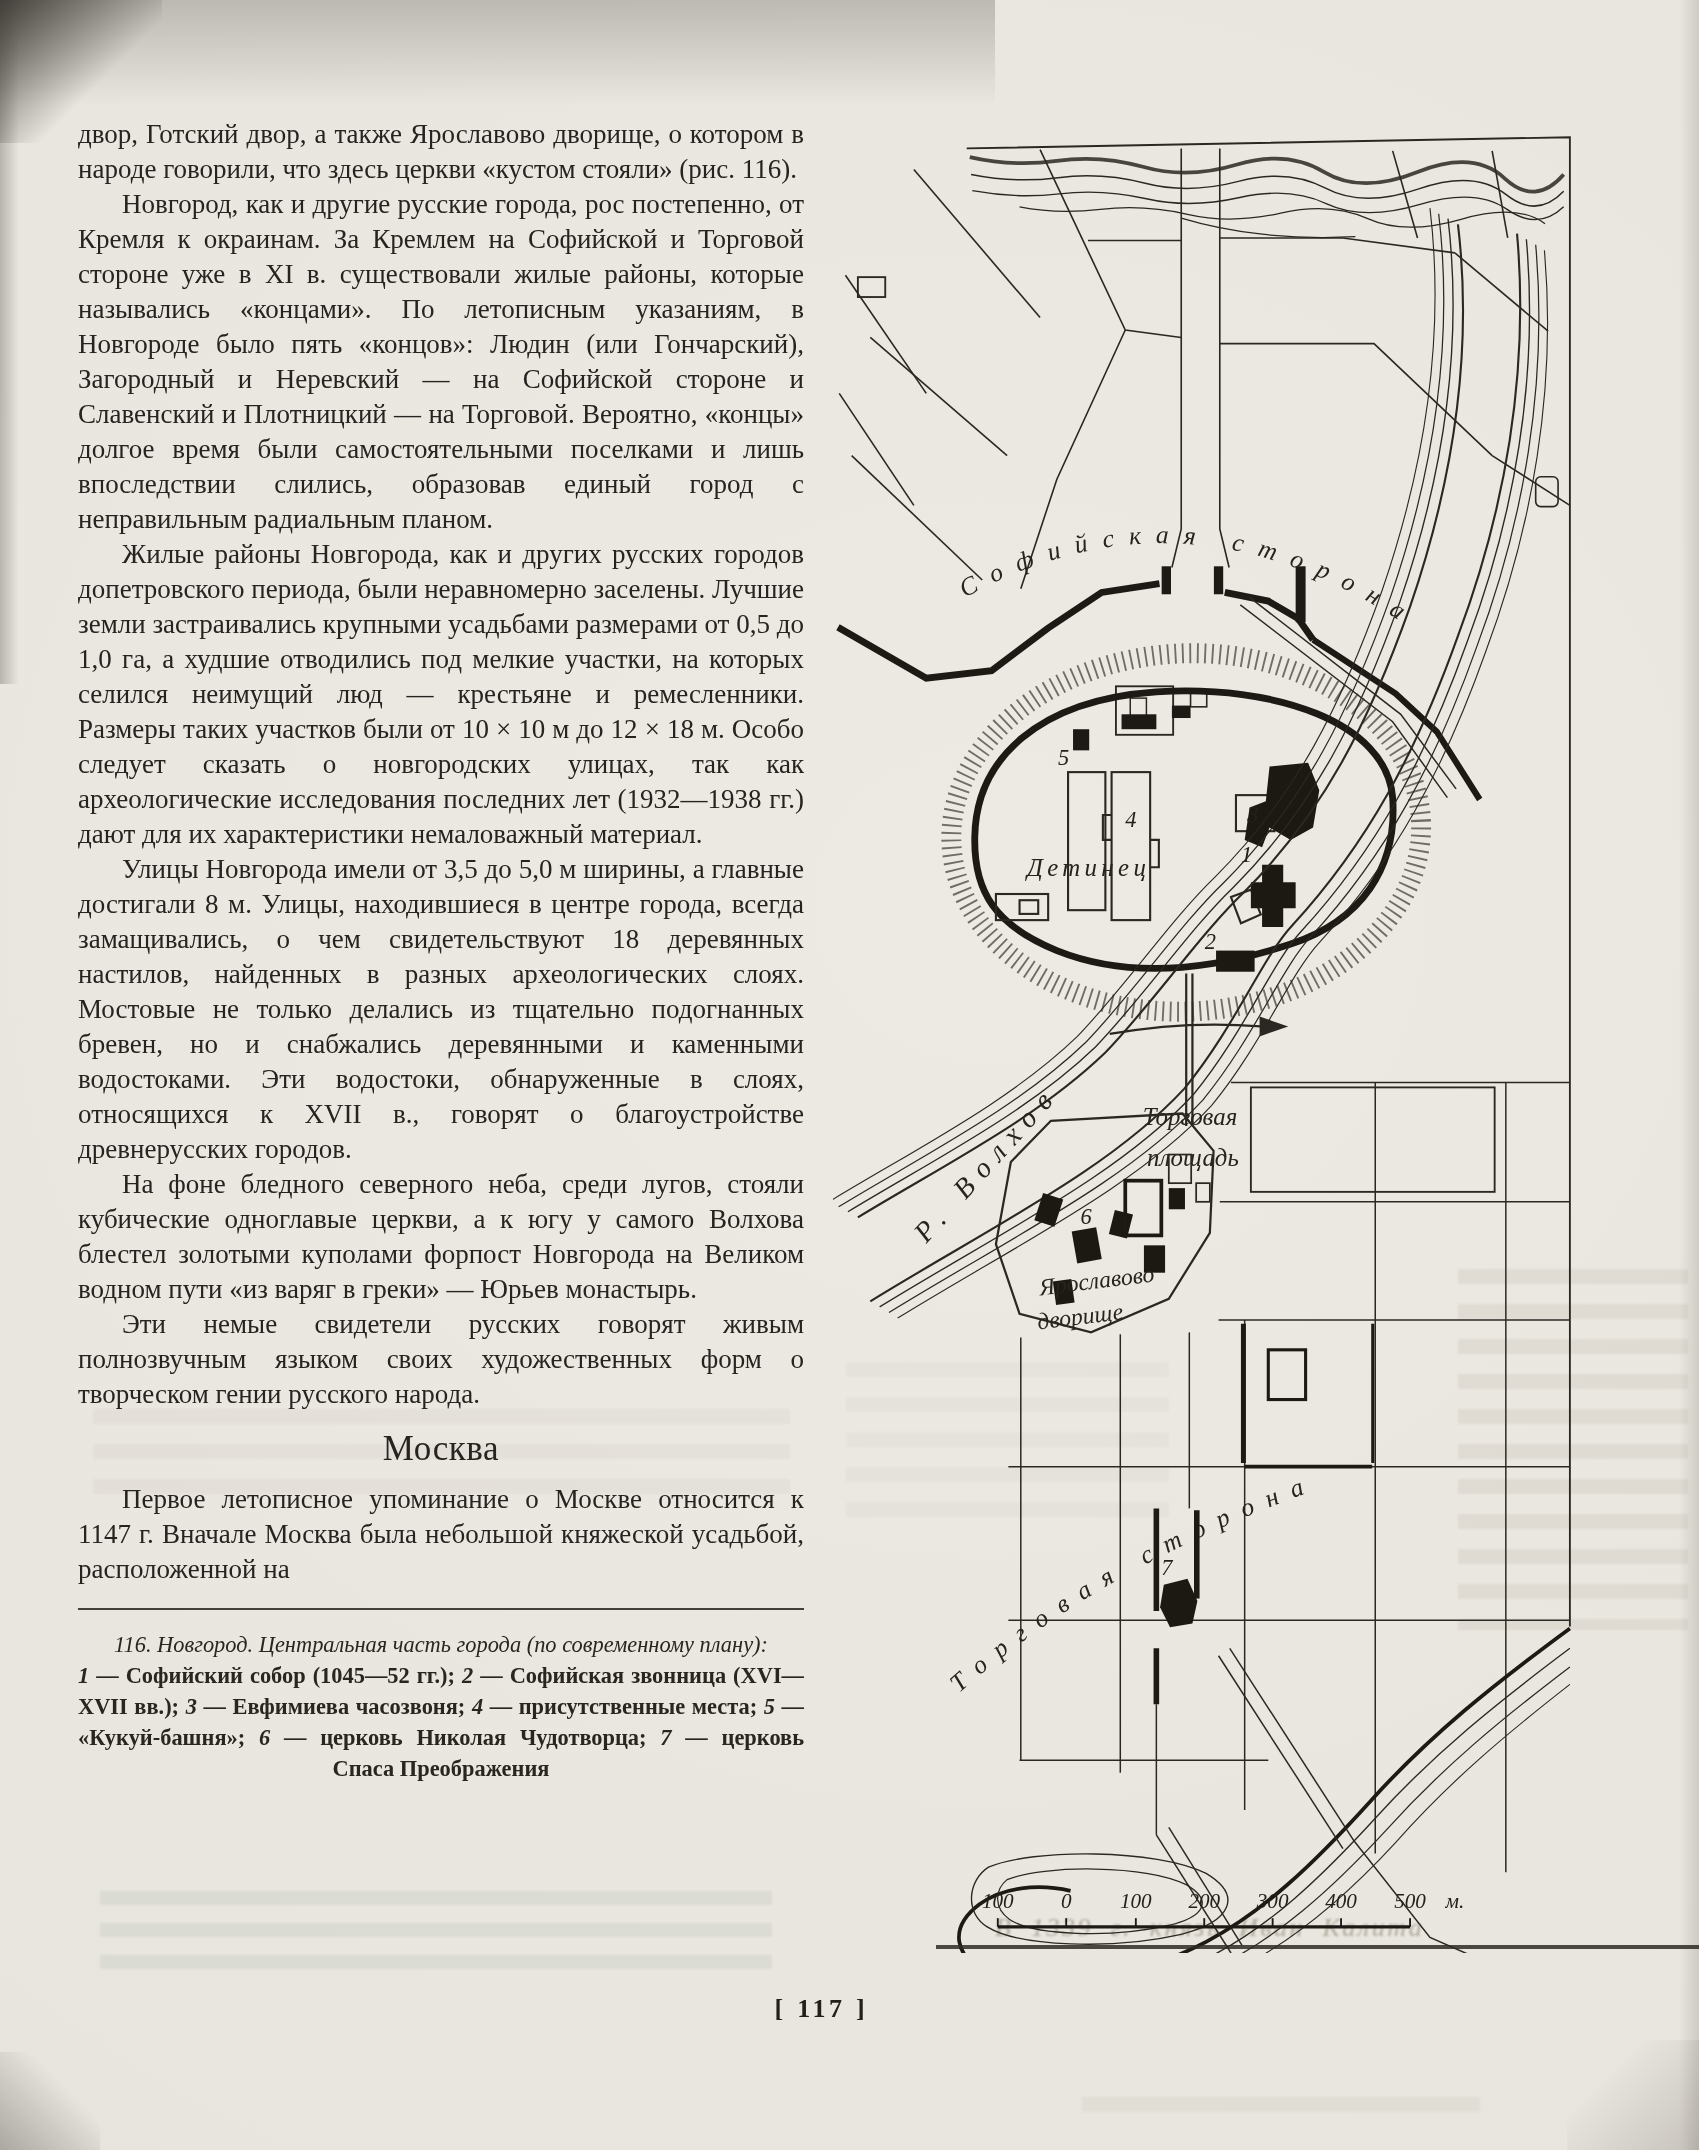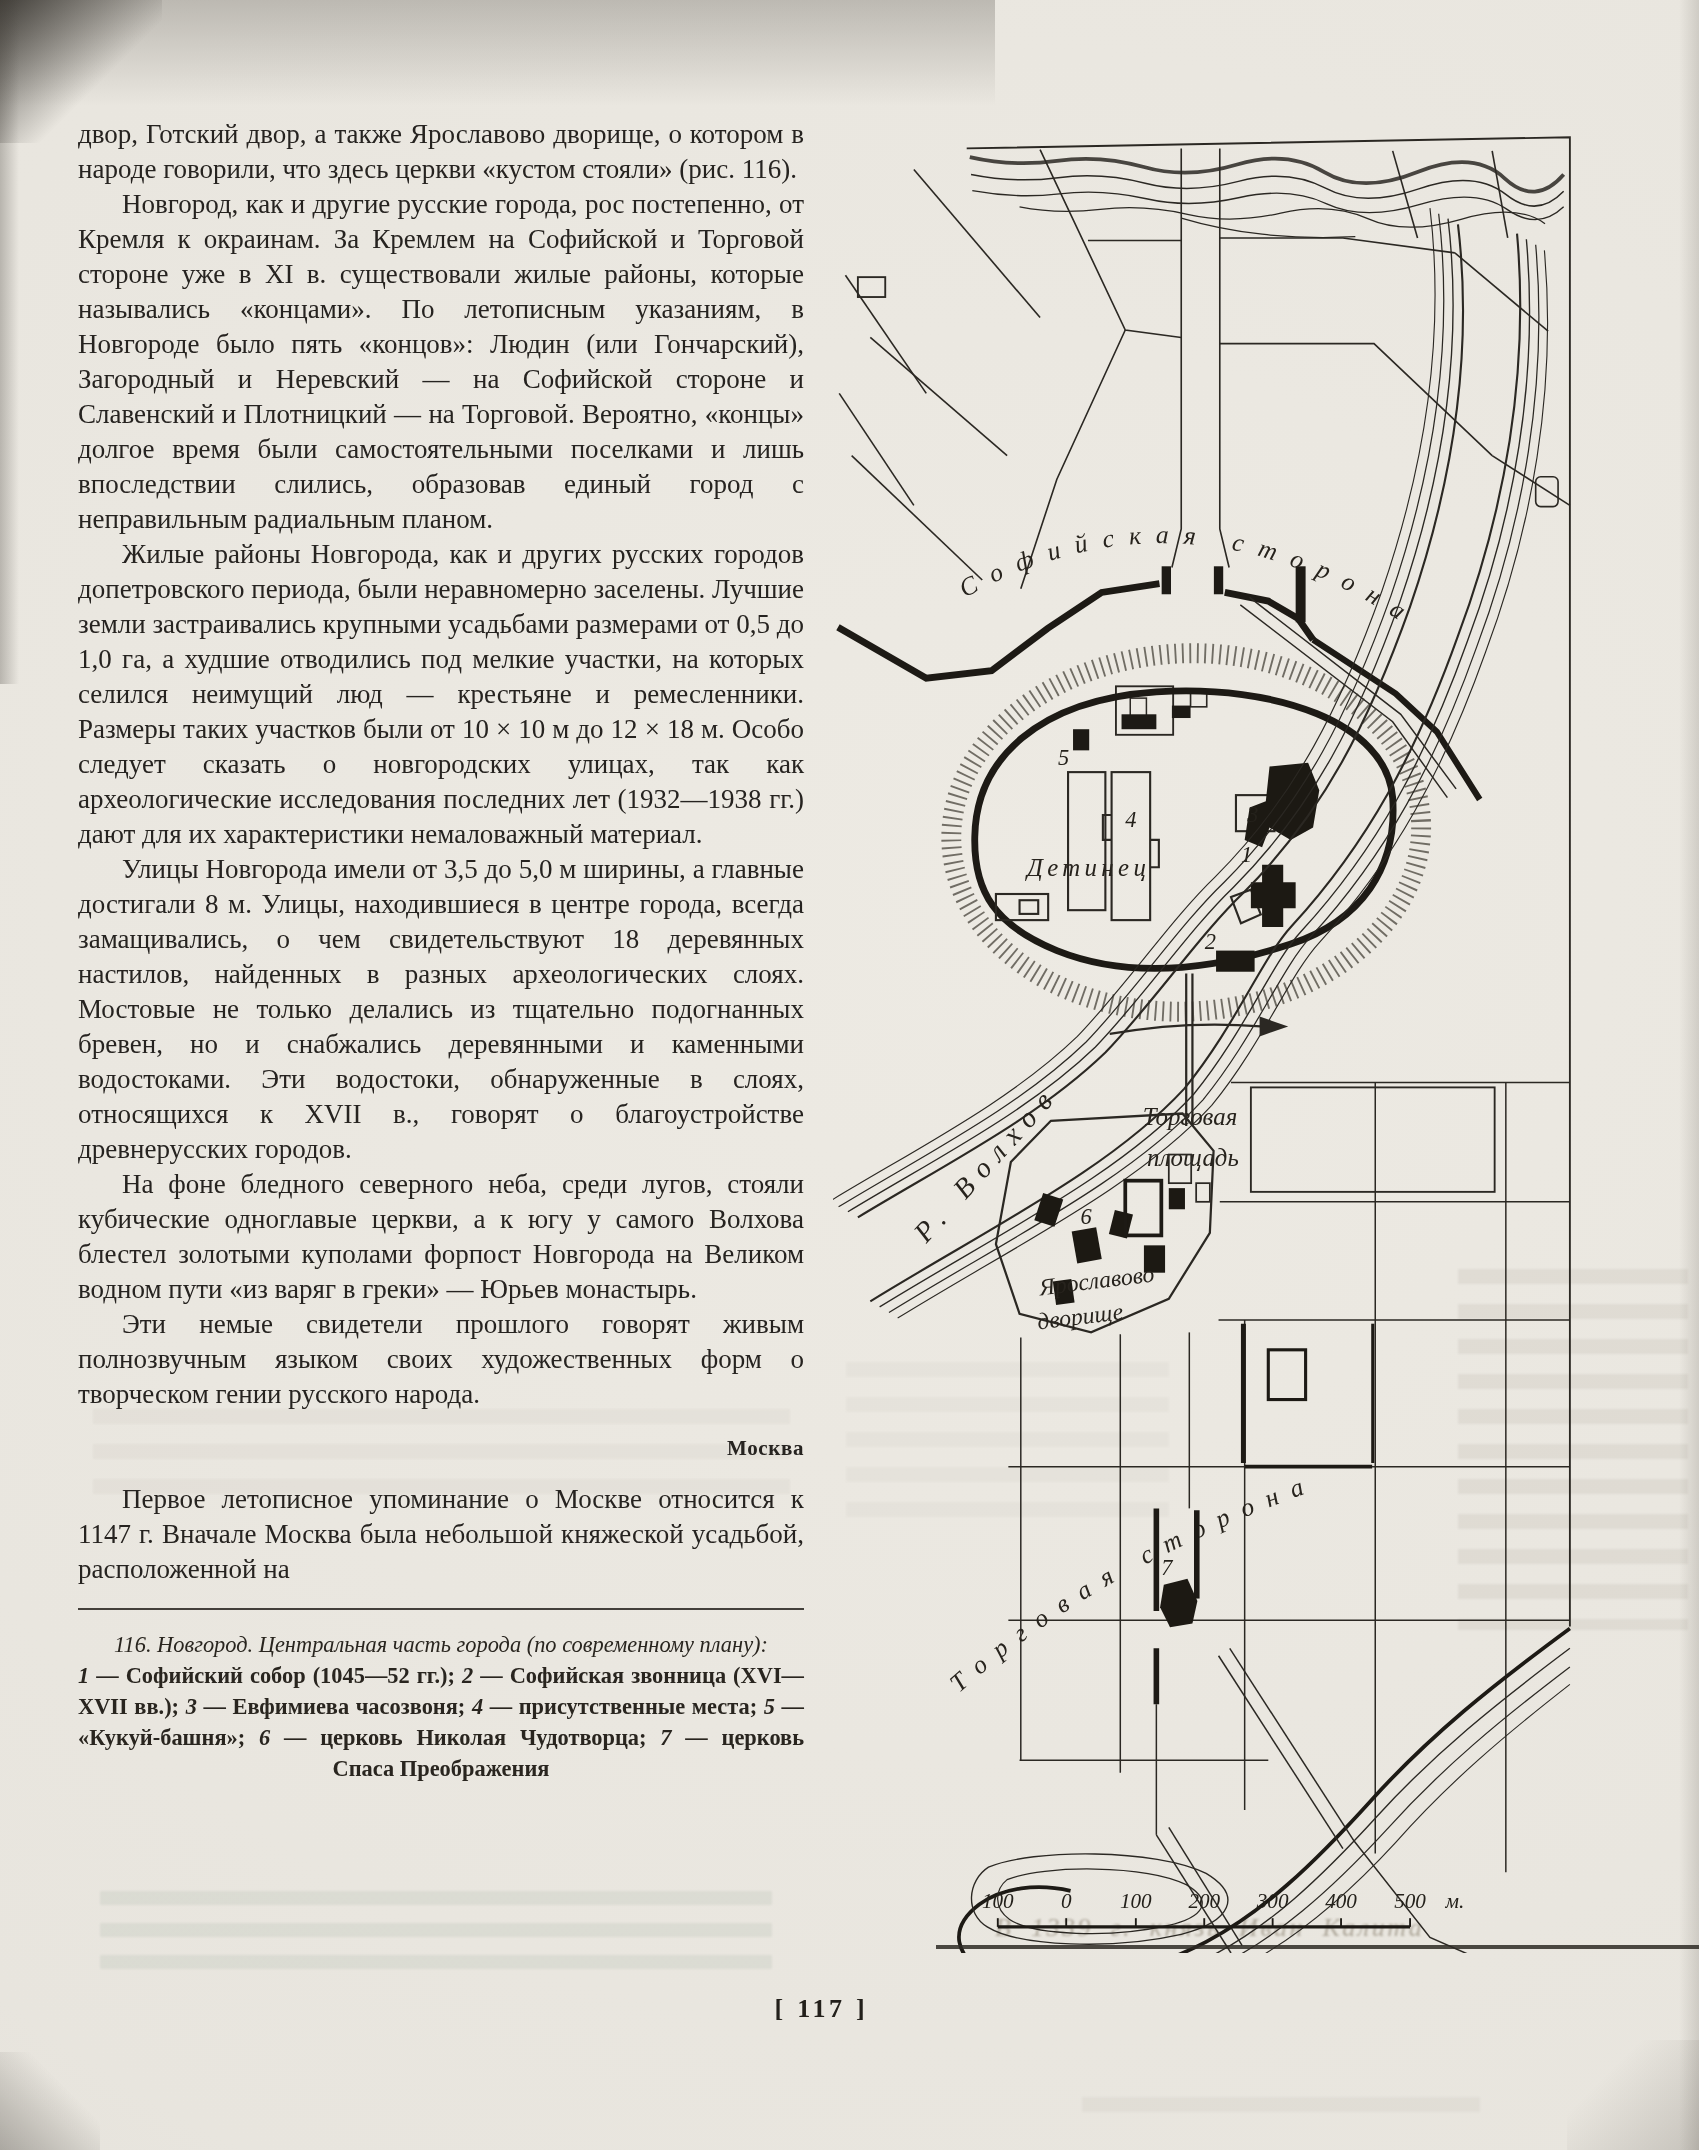--- a/index.html
+++ b/index.html
@@ -28,21 +28,21 @@
     background:linear-gradient(270deg, rgba(95,90,82,0.20), rgba(95,90,82,0));}
 
   
   #column{
     position:absolute;left:78px;top:117px;width:726px;
     color:#262320;font-size:27px;line-height:35px;text-align:justify;
   }
   #column p{margin:0;}
   #column p.ind{text-indent:44px;}
   .heading{
-    text-align:right;font-weight:bold;font-size:21px;
+    text-align:center;font-weight:normal;font-size:35px;
     margin:18.7px 0 16px 0 !important;letter-spacing:0.6px;
   }
   #cap-rule{height:2.5px;background:#2b2823;margin:21px 0 18.7px 0;opacity:.88;}
   .cap{font-size:22.4px;line-height:31px;color:#29251f;}
   .cap-title{font-style:italic;text-align:justify;text-align-last:center;margin:0;}
   .cap-title .capnum{}
   .cap-legend{text-align:justify;text-align-last:center;margin:2.5px 0 0 0;font-weight:bold;}
   .cap-legend i{font-style:italic;}
 
   #page-number{
@@ -82,21 +82,21 @@
   <div class="ghost gbars" style="left:846px;top:1362px;width:323px;height:162px;opacity:.35;"></div>
   <div class="ghost" id="ghost-text" style="left:995px;top:1913px;width:560px;">В 1339 г. князь Иван Калита</div>
   <div class="ghost gbars" style="left:1082px;top:2097px;width:398px;height:31px;opacity:.5;"></div>
 
   <div id="column">
     <p>двор, Готский двор, а также Ярославово дворище, о котором в народе говорили, что здесь церкви «кустом стояли» (рис. 116).</p>
     <p class="ind">Новгород, как и другие русские города, рос постепенно, от Кремля к окраинам. За Кремлем на Софийской и Торговой стороне уже в XI в. существовали жилые районы, которые назывались «концами». По летописным указаниям, в Новгороде было пять «концов»: Людин (или Гончарский), Загородный и Неревский — на Софийской стороне и Славенский и Плотницкий — на Торговой. Вероятно, «концы» долгое время были самостоятельными поселками и лишь впоследствии слились, образовав единый город с неправильным радиальным планом.</p>
     <p class="ind">Жилые районы Новгорода, как и других русских городов допетровского периода, были неравномерно заселены. Лучшие земли застраивались крупными усадьбами размерами от 0,5 до 1,0 га, а худшие отводились под мелкие участки, на которых селился неимущий люд — крестьяне и ремесленники. Размеры таких участков были от 10 × 10 м до 12 × 18 м. Особо следует сказать о новгородских улицах, так как археологические исследования последних лет (1932—1938 гг.) дают для их характеристики немаловажный материал.</p>
     <p class="ind">Улицы Новгорода имели от 3,5 до 5,0 м ширины, а главные достигали 8 м. Улицы, находившиеся в центре города, всегда замащивались, о чем свидетельствуют 18 деревянных настилов, найденных в разных археологических слоях. Мостовые не только делались из тщательно подогнанных бревен, но и снабжались деревянными и каменными водостоками. Эти водостоки, обнаруженные в слоях, относящихся к XVII в., говорят о благоустройстве древнерусских городов.</p>
     <p class="ind">На фоне бледного северного неба, среди лугов, стояли кубические одноглавые церкви, а к югу у самого Волхова блестел золотыми куполами форпост Новгорода на Великом водном пути «из варяг в греки» — Юрьев монастырь.</p>
-    <p class="ind">Эти немые свидетели прошлого говорят живым полнозвучным языком своих художественных форм о творческом гении русского народа.</p>
+    <p class="ind">Эти немые свидетели русских говорят живым полнозвучным языком своих художественных форм о творческом гении русского народа.</p>
     <p class="heading">Москва</p>
     <p class="ind">Первое летописное упоминание о Москве относится к 1147 г. Вначале Москва была небольшой княжеской усадьбой, расположенной на</p>
     <div id="cap-rule"></div>
     <p class="cap cap-title"><span class="capnum">116.</span> <span>Новгород. Центральная часть города (по современному плану):</span></p>
     <p class="cap cap-legend"><span><i>1</i> — Софийский собор (1045—52 гг.); </span><span><i>2</i> — Софийская звонница (XVI—XVII вв.); </span><span><i>3</i> — Евфимиева часозвоня; </span><span><i>4</i> — присутственные места; </span><span><i>5</i> — «Кукуй-башня»; </span><span><i>6</i> — церковь Николая Чудотворца; </span><span><i>7</i> — церковь Спаса Преображения</span></p>
   </div>
 
   <div id="page-number">[ 117 ]</div>
 
   <div id="map-wrap">

